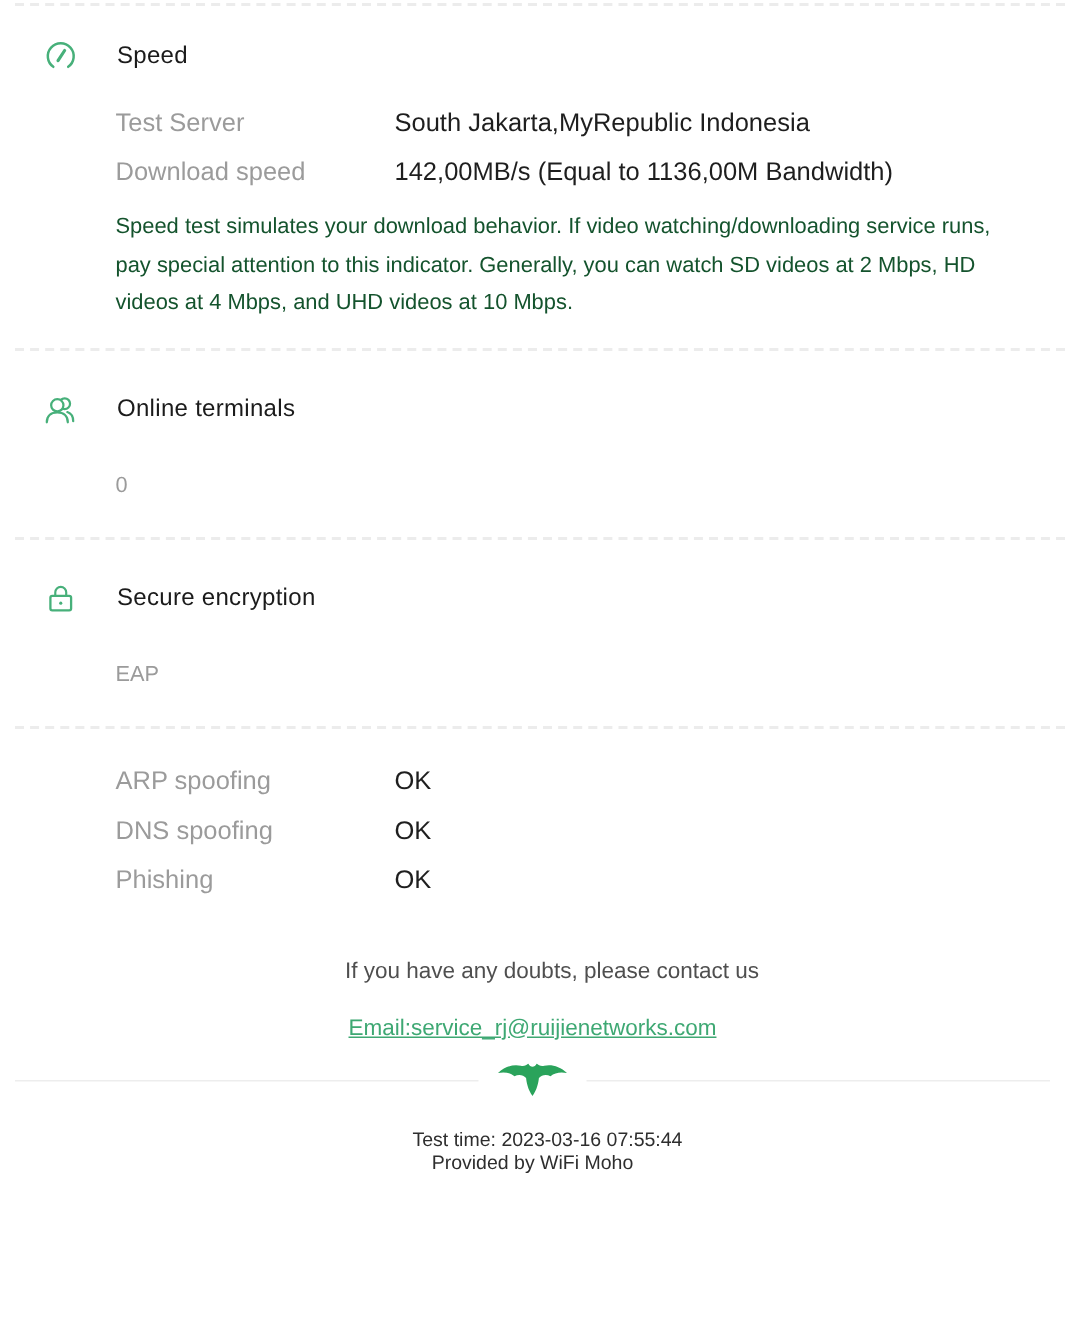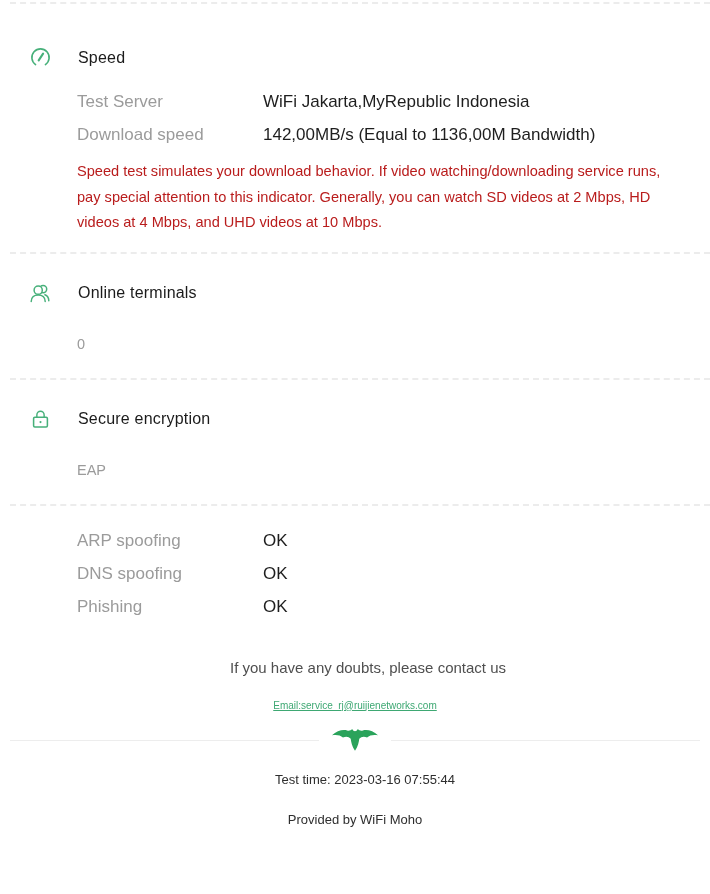--- a/index.html
+++ b/index.html
@@ -11,62 +11,62 @@
     overflow:hidden;
     position:relative;
   }
   .dash-line { border-top:2px dashed #ececec; height:0; margin-left:10px; }
   .dash-line.top { margin-top:2px; }
   .dash-line.d2 { margin-top:16px; }
   .dash-line.d3 { margin-top:25px; }
   .dash-line.d4 { margin-top:25px; }
 
   .sec { padding-left:28px; }
-  .sec-head { display:flex; align-items:center; gap:26px; margin-top:42px; height:23px; }
+  .sec-head { display:flex; align-items:center; gap:26px; margin-top:22px; height:23px; }
   .sec2 .sec-head, .sec3 .sec-head, .sec4 .sec-head { margin-top:28px; }
   .icon { width:24px; height:24px; display:inline-flex; align-items:center; justify-content:center; flex:0 0 auto; }
   .sec-title { font-size:16px; font-weight:400; color:#1b1b1b; letter-spacing:0.2px; }
 
   .sec-body { padding-left:49px; }
   .kv { display:flex; line-height:17px; font-size:17px; margin-bottom:16px; }
   .sec1 .kv:first-child { margin-top:24px; }
   .sec4 .kv:first-child { margin-top:26px; }
   .k { width:186px; flex:0 0 auto; color:#9b9b9b; }
   .v { color:#1e1e1e; }
 
   .desc {
     margin-top:15px;
     width:608px;
     font-size:14.6px;
     line-height:25.5px;
-    color:#b91c1c;
+    color:#14532d;
   }
   .single-val { margin-top:31px; font-size:14.5px; line-height:17px; color:#9b9b9b; }
 
   .footer { text-align:center; }
   .contact { margin-top:44px; font-size:15px; line-height:18px; color:#4f4f4f;padding-left:26px; }
   .email {
     display:inline-block;
     margin-top:20px;
-    font-size:10px;
+    font-size:15px;
     line-height:18px;
     color:#3ea873;
     text-decoration:underline;
     cursor:pointer;
   }
   .bat-divider {
     margin:14px 10px 0 10px;
     display:flex;
     align-items:center;
     gap:13px;
     height:23px;
   }
   .bat-divider .line { flex:1; height:1px; background:#ededed; }
   .test-time { margin-top:20px; font-size:13px; line-height:15px; color:#2e2e2e;margin-left:20px; }
-  .provided { margin-top:25px; font-size:13px; line-height:15px; color:#2e2e2e; }
+  .provided { margin-top:0; font-size:13px; line-height:15px; color:#2e2e2e; }
 </style>
 </head>
 <body>
 
 <div class="page">
 
   <div class="dash-line top"></div>
 
   <section class="sec sec1">
     <div class="sec-head">
@@ -74,21 +74,21 @@
         <svg viewBox="0 0 24 24" width="23" height="23">
           <path d="M6.84 19.37 A9 9 0 1 1 17.16 19.37" fill="none" stroke="#47b07a" stroke-width="1.7" stroke-linecap="round"></path>
           <line x1="10.1" y1="15" x2="14.7" y2="8" stroke="#47b07a" stroke-width="2.2" stroke-linecap="round"></line>
         </svg>
       </span>
       <h2 class="sec-title">Speed</h2>
     </div>
     <div class="sec-body">
       <div class="kv">
         <span class="k">Test Server</span>
-        <span class="v">WiFi Jakarta,MyRepublic Indonesia</span>
+        <span class="v">South Jakarta,MyRepublic Indonesia</span>
       </div>
       <div class="kv">
         <span class="k">Download speed</span>
         <span class="v">142,00MB/s  (Equal to 1136,00M Bandwidth)</span>
       </div>
       <p class="desc">Speed test simulates your download behavior. If video watching/downloading service runs, pay special attention to this indicator. Generally, you can watch SD videos at 2 Mbps, HD videos at 4 Mbps, and UHD videos at 10 Mbps.</p>
     </div>
   </section>
 
   <div class="dash-line d2"></div>

